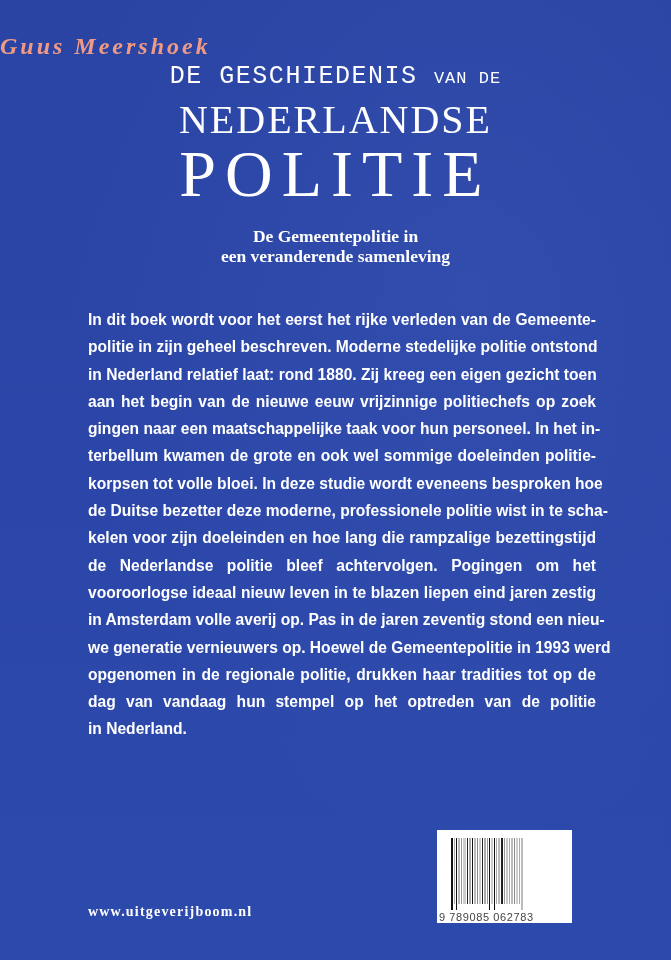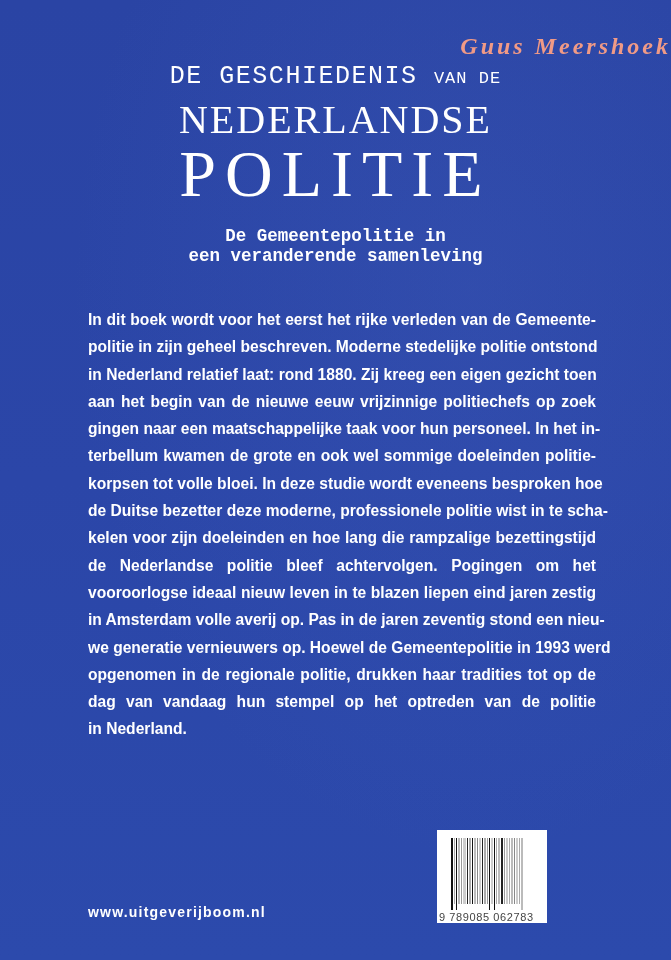--- a/index.html
+++ b/index.html
@@ -9,21 +9,21 @@
     position: relative;
     font-family: "DejaVu Serif", "Liberation Serif", serif;
   }
   .cover {
     position: absolute; inset: 0;
     background:
       radial-gradient(ellipse at 70% 30%, rgba(80,110,200,0.18), rgba(0,0,0,0) 60%),
       linear-gradient(180deg, #2a44a4 0%, #2b46a8 50%, #2c4aac 100%);
   }
   .author {
-    position: absolute; top: 33px; left: 0; width: 671px; text-align: right;
+    position: absolute; top: 33px; left: 0; width: 671px; text-align: left;
     color: #f09a86; font-style: italic; font-weight: bold;
     font-family: "Liberation Serif", serif;
     font-size: 24px; letter-spacing: 3px;
   }
   .title-line1 {
     position: absolute; top: 62px; left: 0; width: 671px; text-align: center;
     color: #ffffff; font-family: Liberation Mono, monospace;
     font-size: 25px; letter-spacing: 1.5px;
   }
   .title-line1 .small { font-size: 17px; letter-spacing: 1px; }
@@ -32,39 +32,39 @@
     color: #ffffff; font-family: "Liberation Serif", serif;
     font-size: 40px; letter-spacing: 2px; line-height: 44px;
   }
   .title-line3 {
     position: absolute; top: 138px; left: 0; width: 671px; text-align: center;
     color: #ffffff; font-family: Liberation Serif, serif;
     font-size: 66px; letter-spacing: 9px; line-height: 72px;
   }
   .subtitle {
     position: absolute; top: 226px; left: 0; width: 671px; text-align: center;
-    color: #ffffff; font-family: Liberation Mono, monospace; font-weight: bold;
+    color: #ffffff; font-family: Liberation Serif, serif; font-weight: bold;
     font-size: 17.5px; line-height: 20px;
   }
   .blurb {
     position: absolute; top: 306px; left: 88px; width: 508px;
     color: #ffffff; font-family: Liberation Sans, sans-serif; font-weight: bold;
     font-size: 15.6px; line-height: 27.3px;
     text-align: justify;
     hyphens: manual;
   }
   .blurb span { display: block; text-align: justify; text-align-last: justify; white-space: nowrap; }
   .blurb span.last { text-align-last: left; }
   .url {
     position: absolute; top: 904px; left: 88px;
-    color: #ffffff; font-family: Liberation Sans, sans-serif; font-weight: bold;
+    color: #ffffff; font-family: Liberation Serif, serif; font-weight: bold;
     font-size: 14px; letter-spacing: 1.2px;
   }
   .barcode {
-    position: absolute; left: 437px; top: 830px; width: 110px; height: 93px;
+    position: absolute; left: 437px; top: 830px; width: 135px; height: 93px;
     background: #ffffff;
   }
   .bars {
     position: absolute; left: 14px; top: 8px; width: 100px; height: 72px;
     display: flex; align-items: flex-start;
   }
   .bar { height: 66px; margin-right: 1px; }
   .bar.tall { height: 72px; }
   .isbn {
     position: absolute; left: 2px; bottom: 0px; width: 118px;

